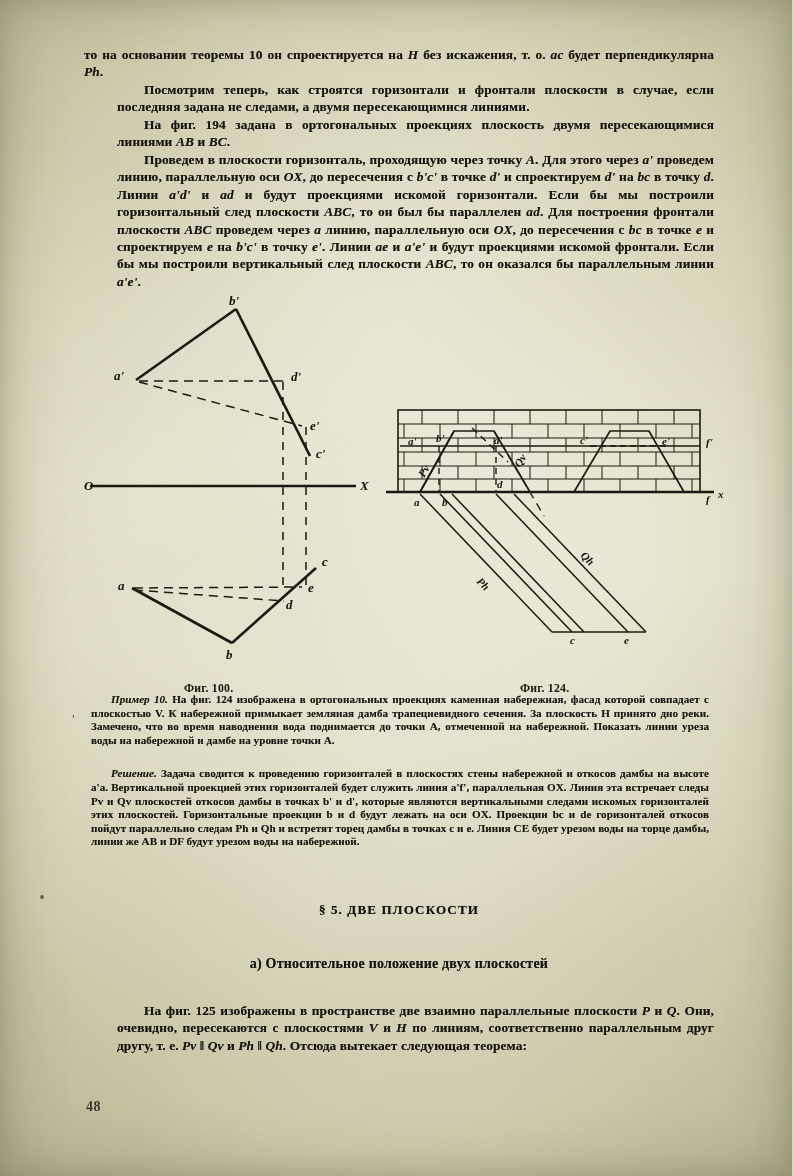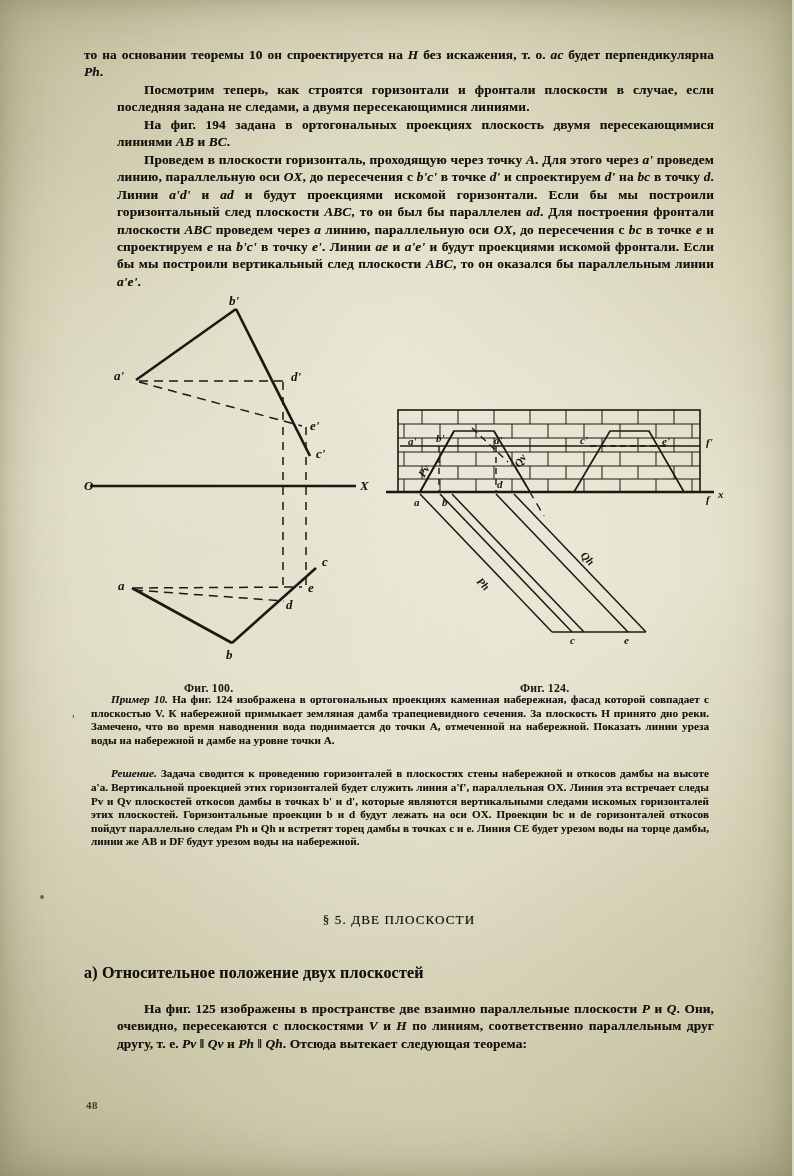--- a/index.html
+++ b/index.html
@@ -62,31 +62,31 @@
   p.sp{
     margin:7px;font-size:11.1px;line-height:13.6px;color:#16150f;
     text-align:justify;font-weight:600;letter-spacing:.05px;
     text-shadow:0 0 .5px rgba(20,18,10,.4);
   }
   p.sp.ind{text-indent:20px;}
   .sidedot{position:absolute;left:-12px;font-size:11px;color:#2a2819;}
 
   
   h2.sec{
-    margin:14px;text-align:center;font-size:13.1px;font-weight:400;
+    margin:4px;text-align:center;font-size:13.1px;font-weight:700;
     letter-spacing:1.1px;color:#14130e;
     text-shadow:0 0 .7px rgba(20,18,10,.5);
   }
   h3.sub{
-    margin:0;text-align:left;font-size:16px;font-weight:700;
+    margin:12px;text-align:center;font-size:14px;font-weight:700;
     letter-spacing:.2px;color:#14130e;
     text-shadow:0 0 .6px rgba(20,18,10,.5);
   }
   .pg{
-    position:absolute;left:86px;top:1099px;font-size:11px;font-weight:700;
+    position:absolute;left:86px;top:1099px;font-size:14px;font-weight:700;
     color:#2a2718;letter-spacing:.5px;opacity:.85;
   }
   .spacer6{height:6px;}
   .spacer18{height:18px;}
   .spacer22{height:22px;}
   .markdot{
     position:absolute;left:40px;top:895px;width:4px;height:4px;border-radius:50%;
     background:#4a462c;opacity:.75;
   }
   svg{display:block;}

